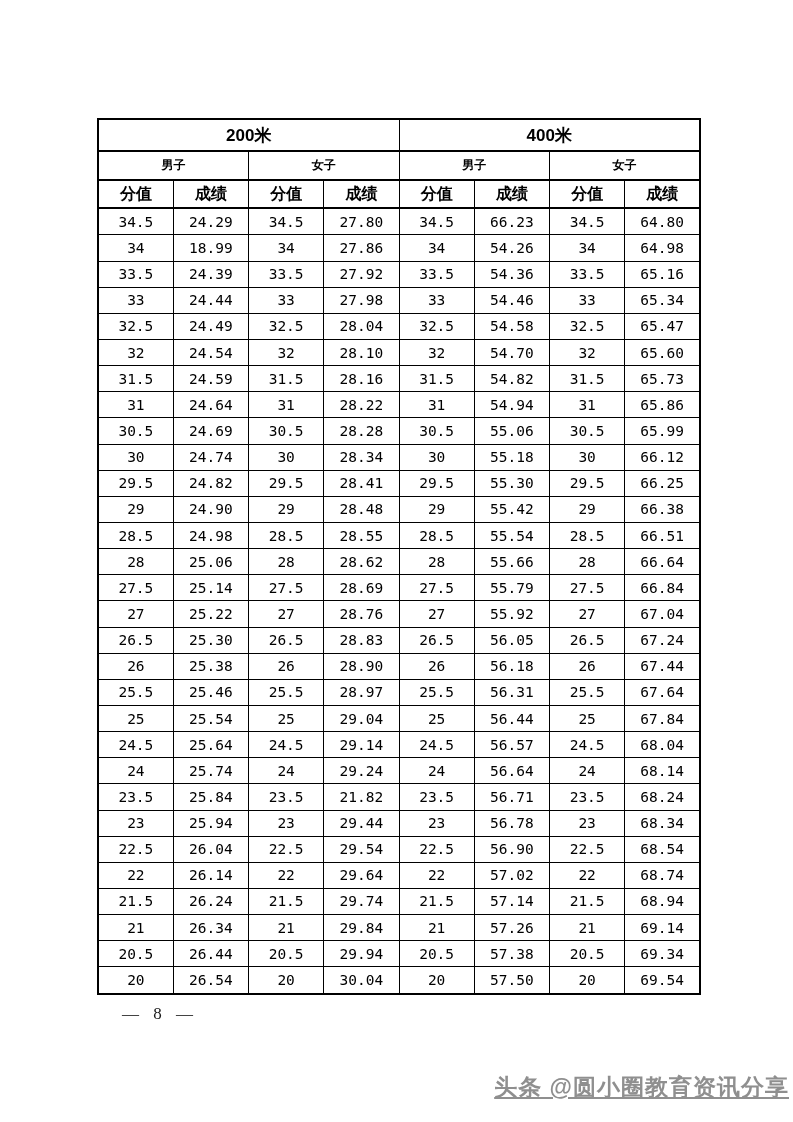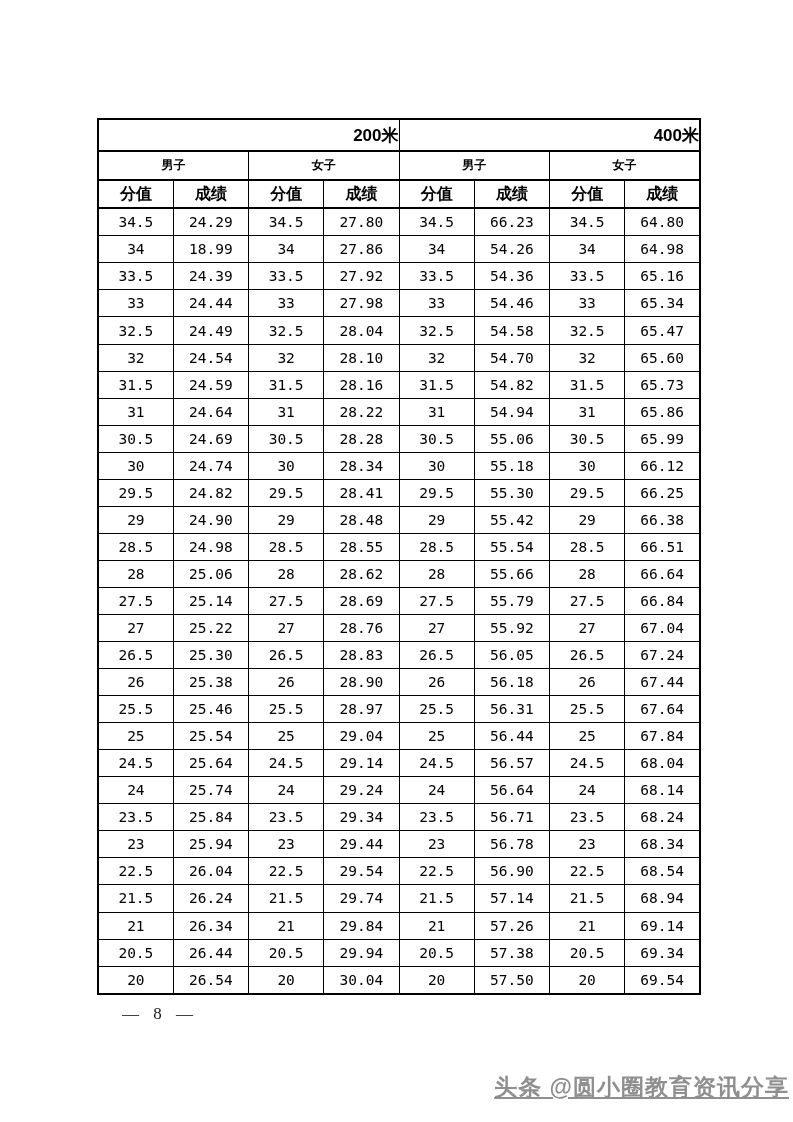--- a/index.html
+++ b/index.html
@@ -32,21 +32,21 @@
     padding: 0;
     vertical-align: middle;
     overflow: hidden;
     white-space: nowrap;
   }
   .score-table thead th {
     font-weight: bold;
     font-family: "Liberation Sans", "DejaVu Sans", sans-serif;
     border-bottom-width: 2px;
   }
-  .row-events th   { height: 30px; font-size: 17px; text-align: right; }
+  .row-events th   { height: 30px; font-size: 17px; }
   .row-genders th  { height: 27px; font-size: 12px; }
   .row-colheads th { height: 26px; font-size: 16px; margin-top: 12px; }
   .score-table tbody td {
     font-family: "DejaVu Sans Mono", "Liberation Mono", monospace;
     font-size: 14.5px;
     font-weight: normal;
   }
   .page-number {
     position: absolute;
     left: 122px;
@@ -315,21 +315,21 @@
         <td>29.24</td>
         <td>24</td>
         <td>56.64</td>
         <td>24</td>
         <td>68.14</td>
       </tr>
       <tr>
         <td>23.5</td>
         <td>25.84</td>
         <td>23.5</td>
-        <td>29.34</td>
+        <td>21.82</td>
         <td>23.5</td>
         <td>56.71</td>
         <td>23.5</td>
         <td>68.24</td>
       </tr>
       <tr>
         <td>23</td>
         <td>25.94</td>
         <td>23</td>
         <td>29.44</td>
@@ -342,20 +342,30 @@
         <td>22.5</td>
         <td>26.04</td>
         <td>22.5</td>
         <td>29.54</td>
         <td>22.5</td>
         <td>56.90</td>
         <td>22.5</td>
         <td>68.54</td>
       </tr>
       <tr>
+        <td>22</td>
+        <td>26.14</td>
+        <td>22</td>
+        <td>29.64</td>
+        <td>22</td>
+        <td>57.02</td>
+        <td>22</td>
+        <td>68.74</td>
+      </tr>
+      <tr>
         <td>21.5</td>
         <td>26.24</td>
         <td>21.5</td>
         <td>29.74</td>
         <td>21.5</td>
         <td>57.14</td>
         <td>21.5</td>
         <td>68.94</td>
       </tr>
       <tr>

